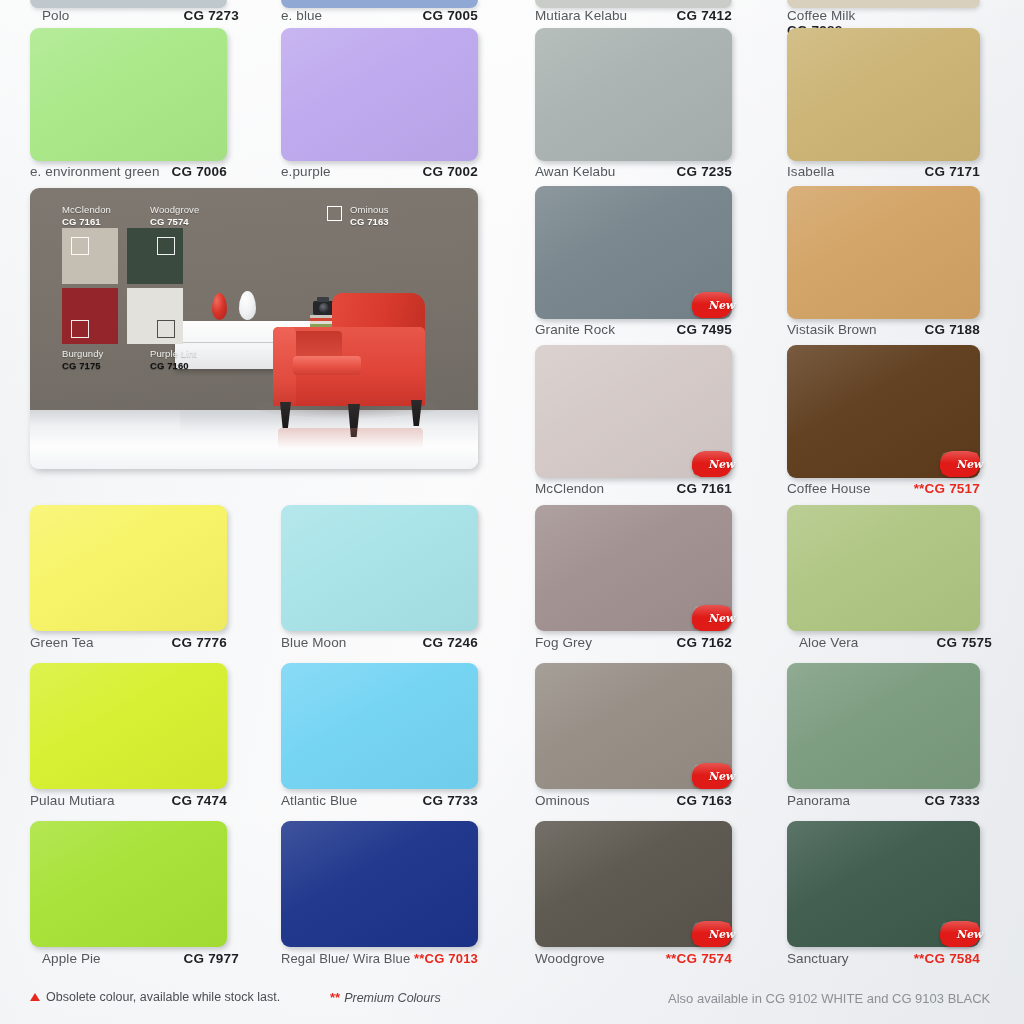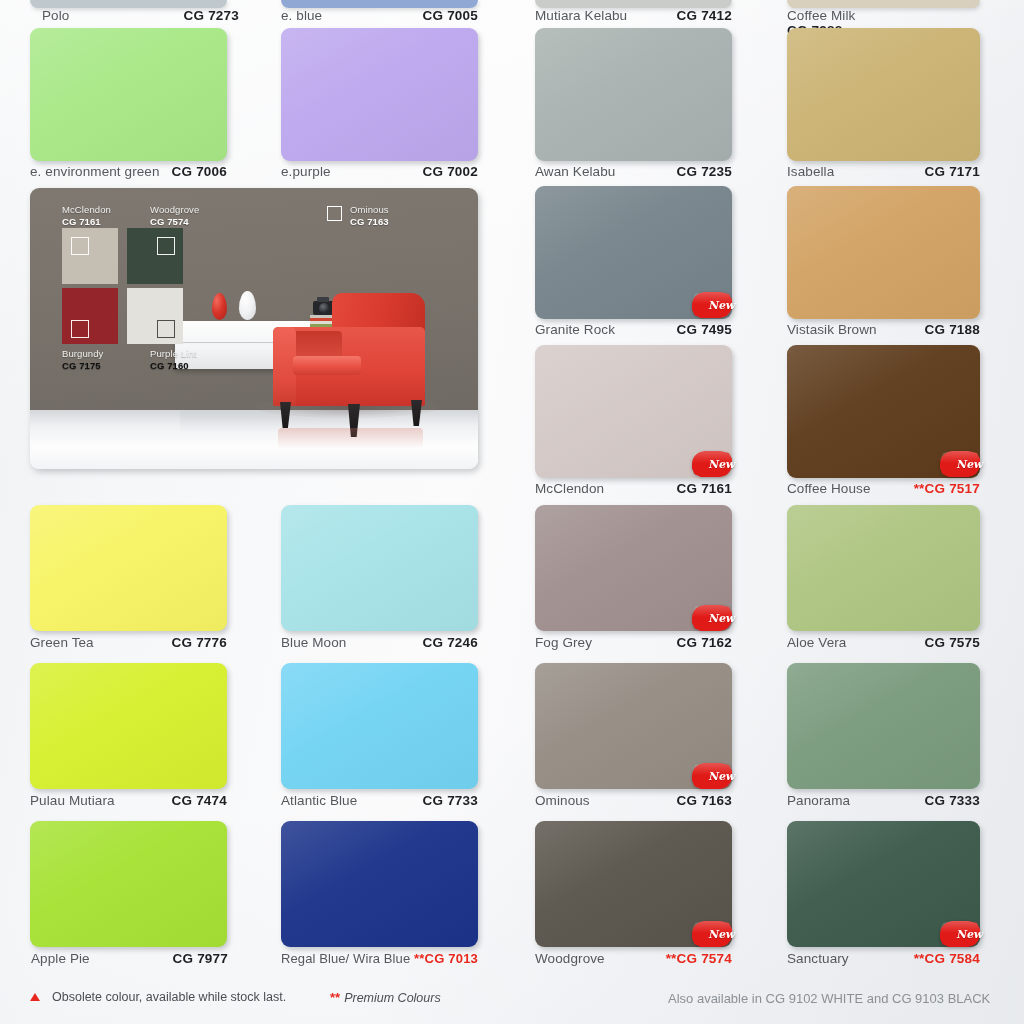--- a/index.html
+++ b/index.html
@@ -217,21 +217,21 @@
     background: linear-gradient(180deg, rgba(215,120,105,0.30) 0%, rgba(230,200,195,0.05) 100%);
     border-radius: 4px;
   }
   .foot-note {
     position: absolute;
     font-size: 12.5px;
     color: #4a4e52;
     white-space: nowrap;
     display: flex;
     align-items: center;
-    gap: 12px;
+    gap: 6px;
   }
   .tri {
     width: 0; height: 0;
     border-left: 5px solid transparent;
     border-right: 5px solid transparent;
     border-bottom: 8px solid #e8281e;
     display: inline-block;
   }
   .stars { color: #e8281e; font-weight: 700; font-size: 13px; }
   .italic { font-style: italic; }
@@ -297,21 +297,21 @@
   <div class="swatch-cell" style="left:30px; top:663px; width:197px; height:155px;">
     <div class="chip" style="left:0; top:0; width:197px; height:126px; background:#d7f02e;"></div>
     <div class="caption" style="left:0; top:130px; width:197px;">
       <span class="cap-name">Pulau Mutiara</span>
       <span class="cap-code">CG 7474</span>
     </div>
   </div>
 
   <div class="swatch-cell" style="left:30px; top:821px; width:197px; height:155px;">
     <div class="chip" style="left:0; top:0; width:197px; height:126px; background:#a6e234;"></div>
-    <div class="caption" style="left:1px; top:130px; width:197px;align-items:center;">
+    <div class="caption" style="left:12px; top:130px; width:197px;align-items:center;">
       <span class="cap-name">Apple Pie</span>
       <span class="cap-code">CG 7977</span>
     </div>
   </div>
 
   <div class="swatch-cell" style="left:281px; top:28px; width:197px; height:155px;">
     <div class="chip" style="left:0; top:0; width:197px; height:133px; background:#bda8ee;"></div>
     <div class="caption" style="left:0; top:136px; width:197px;">
       <span class="cap-name">e.purple</span>
       <span class="cap-code">CG 7002</span>
@@ -433,21 +433,21 @@
       <div class="nlabel">New</div>
     </div>
     <div class="caption" style="left:0; top:136px; width:193px;">
       <span class="cap-name">Coffee House</span>
       <span class="cap-code premium"><span>**</span><span>CG 7517</span></span>
     </div>
   </div>
 
   <div class="swatch-cell" style="left:787px; top:505px; width:193px; height:155px;">
     <div class="chip" style="left:0; top:0; width:193px; height:126px; background:#aec581;"></div>
-    <div class="caption" style="left:0; top:130px; width:193px;justify-content:space-between;">
+    <div class="caption" style="left:12px; top:130px; width:193px;justify-content:space-between;">
       <span class="cap-name">Aloe Vera</span>
       <span class="cap-code">CG 7575</span>
     </div>
   </div>
 
   <div class="swatch-cell" style="left:787px; top:663px; width:193px; height:155px;">
     <div class="chip" style="left:0; top:0; width:193px; height:126px; background:#7a9b7e;"></div>
     <div class="caption" style="left:0; top:130px; width:193px;">
       <span class="cap-name">Panorama</span>
       <span class="cap-code">CG 7333</span>

